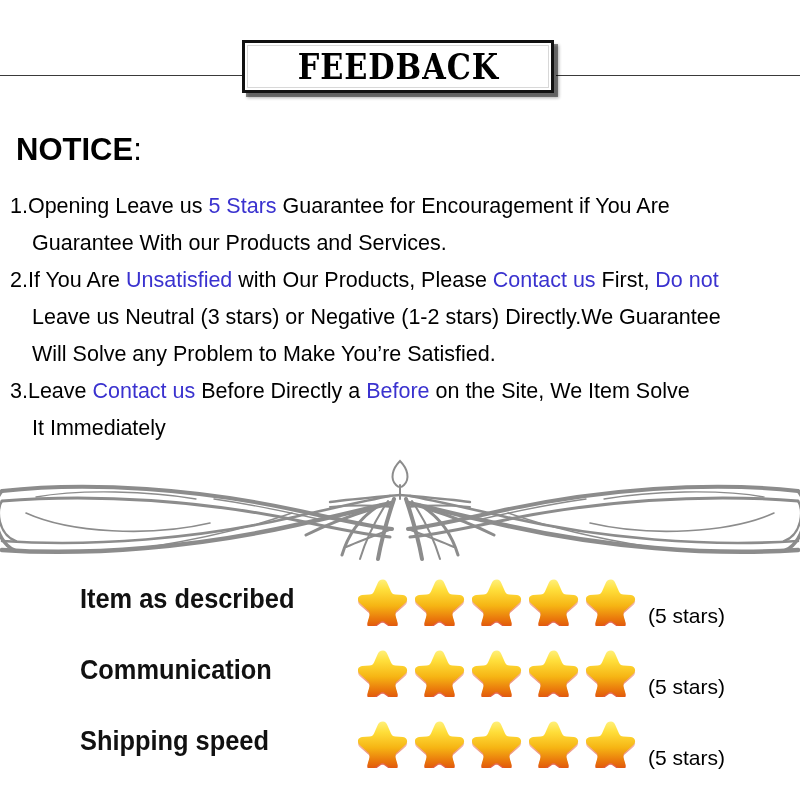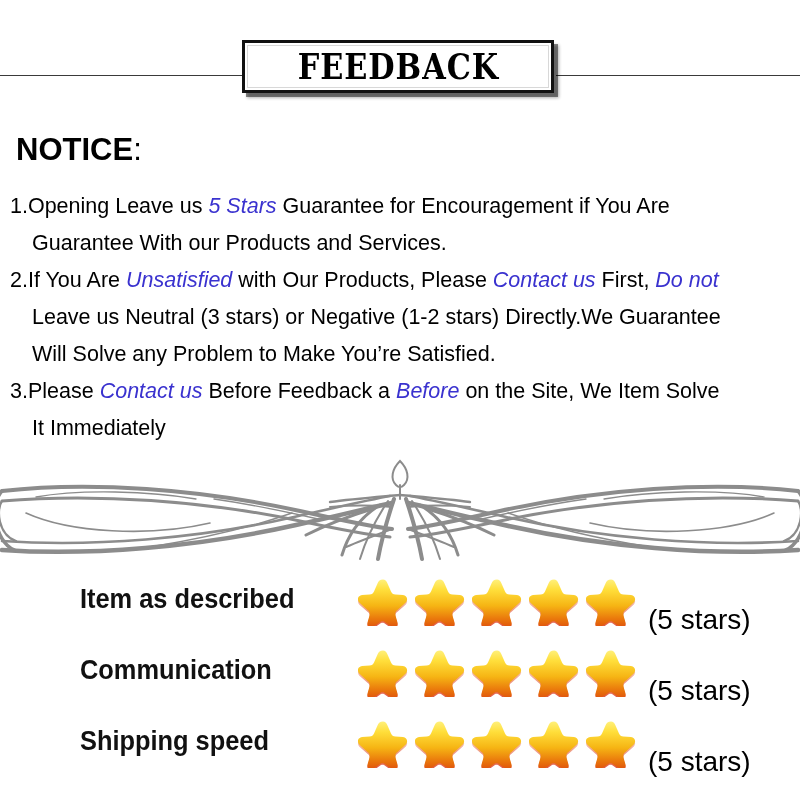--- a/index.html
+++ b/index.html
@@ -92,21 +92,21 @@
   .notice-item {
     font-size: 21.5px;
     color: #000000;
     line-height: 37px;
     white-space: nowrap;
   }
   .notice-item .cont {
     display: block;
     padding-left: 22px;
   }
-  .hl { color: #3a32cf; font-style: italic; }
+  .hl { color: #3a32cf; }
 
   
   .ornament {
     position: absolute;
     left: 0;
     top: 455px;
     width: 800px;
     height: 110px;
   }
 
@@ -138,21 +138,21 @@
     left: 358px;
     top: 4px;
     display: flex;
     gap: 7px;
   }
   .star-ico { display: block; }
   .stars-caption {
     position: absolute;
     left: 648px;
     top: 32px;
-    font-size: 28px;
+    font-size: 21px;
     color: #000000;
     white-space: nowrap;
   }
 </style>
 </head>
 <body>
 
 <div id="page">
 
   <div class="header-band">
@@ -164,21 +164,21 @@
     </div>
   </div>
 
   <div class="notice-title">
     <span>NOTICE</span><span class="colon">:</span>
   </div>
 
   <div class="notice-list" id="notice-list">
       <div class="notice-item"><span><span>1.</span><span>Opening Leave us </span><span class="hl"> 5 Stars </span><span> Guarantee for  Encouragement  if You Are</span></span><span class="cont"><span>Guarantee With our Products and Services.</span></span></div>
       <div class="notice-item"><span><span>2.</span><span>If You Are </span><span class="hl">Unsatisfied</span><span> with Our Products, Please </span><span class="hl">Contact us</span><span> First, </span><span class="hl">Do not</span></span><span class="cont"><span>Leave us Neutral (3 stars) or Negative (1-2 stars) Directly.We Guarantee</span></span><span class="cont"><span>Will Solve any Problem to Make You’re  Satisfied.</span></span></div>
-      <div class="notice-item"><span><span>3.</span><span>Please </span><span class="hl">Contact us</span><span> Before Feedback a </span><span class="hl">Before</span><span> on the Site, We Item Solve</span></span><span class="cont"><span>It Immediately</span></span></div>
+      <div class="notice-item"><span><span>3.</span><span>Leave </span><span class="hl">Contact us</span><span> Before Directly a </span><span class="hl">Before</span><span> on the Site, We Item Solve</span></span><span class="cont"><span>It Immediately</span></span></div>
     </div>
 
   <div class="ornament">
     <svg width="800" height="110" viewBox="0 0 800 110" xmlns="http://www.w3.org/2000/svg" aria-hidden="true">
       <g id="orn-g" fill="none" stroke="#8c8c8c" stroke-linecap="round">
 
         <path d="M2,36 C90,26 200,34 300,56 C345,66 372,72 392,74" stroke-width="4"></path>
         <path d="M2,46 C96,38 206,46 300,66 C342,75 370,80 390,82" stroke-width="3"></path>
         <path d="M2,95 C90,101 198,92 296,70 C342,60 372,52 392,48" stroke-width="4.5"></path>
         <path d="M2,86 C92,92 198,84 294,62 C338,52 368,45 390,41" stroke-width="2.6"></path>

